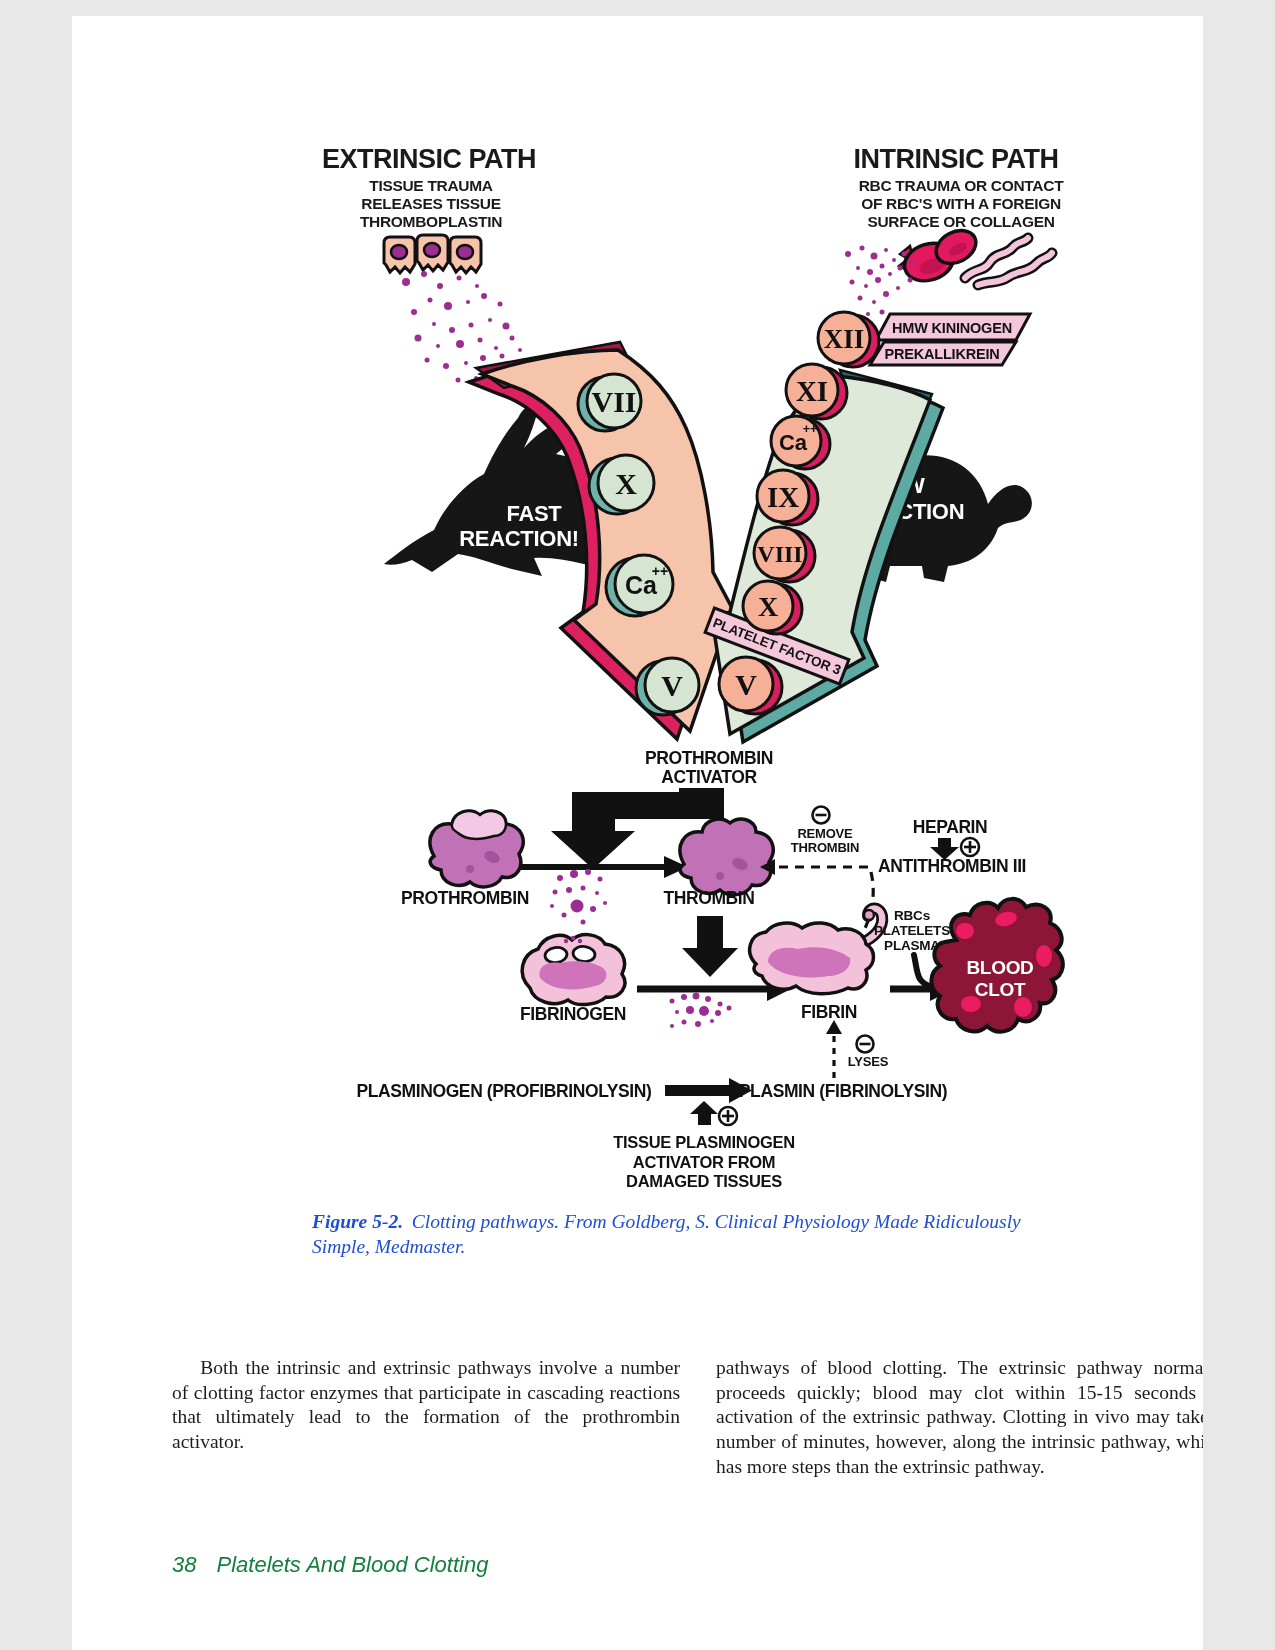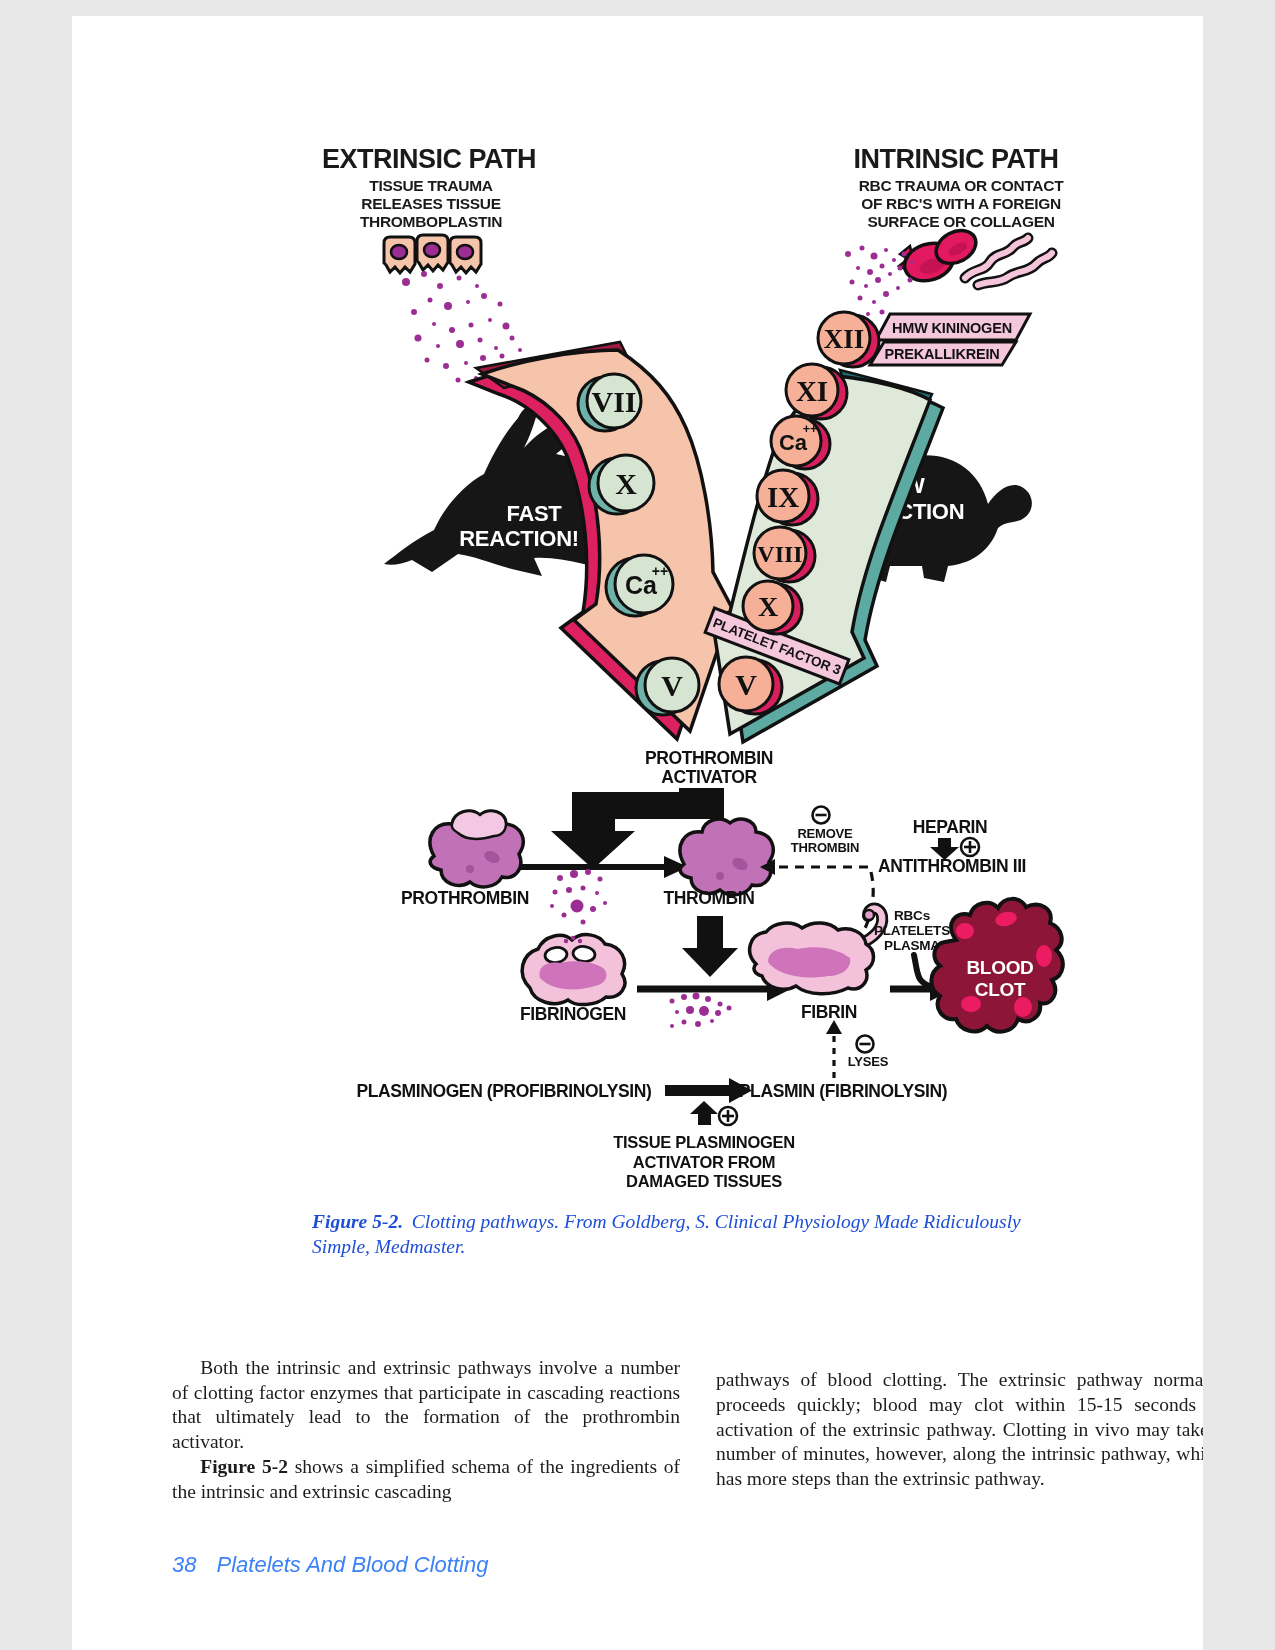--- a/index.html
+++ b/index.html
@@ -21,28 +21,28 @@
   .t-num{font-family:"Liberation Serif",serif;font-weight:700;fill:#111;}
   .t-sup{font-family:"Liberation Sans",sans-serif;font-weight:700;fill:#111;}
   
   .caption{
     position:absolute;left:240px;top:1193px;width:718px;margin:0;
     font-family:"Liberation Serif",serif;font-style:italic;font-size:19.5px;
     line-height:25px;color:#1d4ed8;
   }
   .caption b{font-weight:700;margin-right:0.45em;}
   
-  .body-cols{position:absolute;left:100px;top:1340px;width:1052px;display:flex;gap:36px;align-items:center;}
+  .body-cols{position:absolute;left:100px;top:1340px;width:1052px;display:flex;gap:36px;}
   .col{width:512px;font-family:"Liberation Serif",serif;font-size:19.5px;line-height:24.7px;color:#1c1c1c;text-align:justify;}
   .col p{margin:0;}
   .col p.ind{text-indent:1.45em;}
   
   .footer{
     position:absolute;left:100px;top:1536px;
-    font-family:"Liberation Sans",sans-serif;font-style:italic;font-size:22px;color:#3b82f6;
+    font-family:"Liberation Sans",sans-serif;font-style:italic;font-size:22px;color:#15803d;
   }
   .footer .pgnum{margin-right:20px;}
 </style>
 </head>
 <body>
 
 <div class="page">
 
   <svg class="fig-svg" width="1275" height="1185" viewBox="0 0 1275 1185">
     <defs>
@@ -394,21 +394,20 @@
       <text class="t-tpa" x="632" y="1152" text-anchor="middle">ACTIVATOR FROM</text>
       <text class="t-tpa" x="632" y="1171" text-anchor="middle">DAMAGED TISSUES</text>
     </g>
   </svg>
 
   <p class="caption"><b class="cap-label">Figure 5-2.</b><span>Clotting pathways. From Goldberg, S. Clinical Physiology Made Ridiculously Simple, Medmaster.</span></p>
 
   <div class="body-cols">
     <div class="col">
       <p class="ind">Both the intrinsic and extrinsic pathways involve a number of clotting factor enzymes that participate in cascading reactions that ultimately lead to the formation of the prothrombin activator.</p>
-      <p class="ind"><b>Figure 5-2</b><span> shows a simplified schema of the ingredients of the intrinsic and extrinsic cascading</span></p>
     </div>
     <div class="col">
       <p>pathways of blood clotting. The extrinsic pathway normally proceeds quickly; blood may clot within 15-15 seconds of activation of the extrinsic pathway. Clotting in vivo may take a number of minutes, however, along the intrinsic pathway, which has more steps than the extrinsic pathway.</p>
     </div>
   </div>
 
   <div class="footer">
     <span class="pgnum">38</span><span>Platelets And Blood Clotting</span>
   </div>
 

